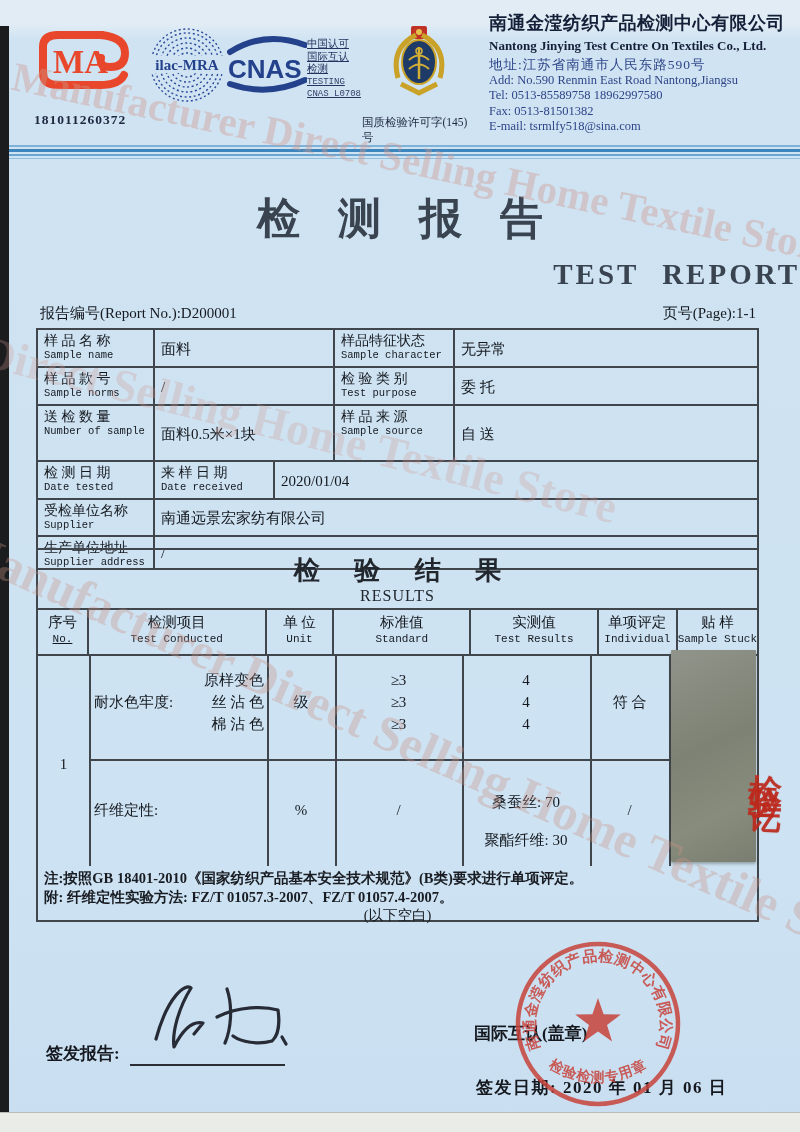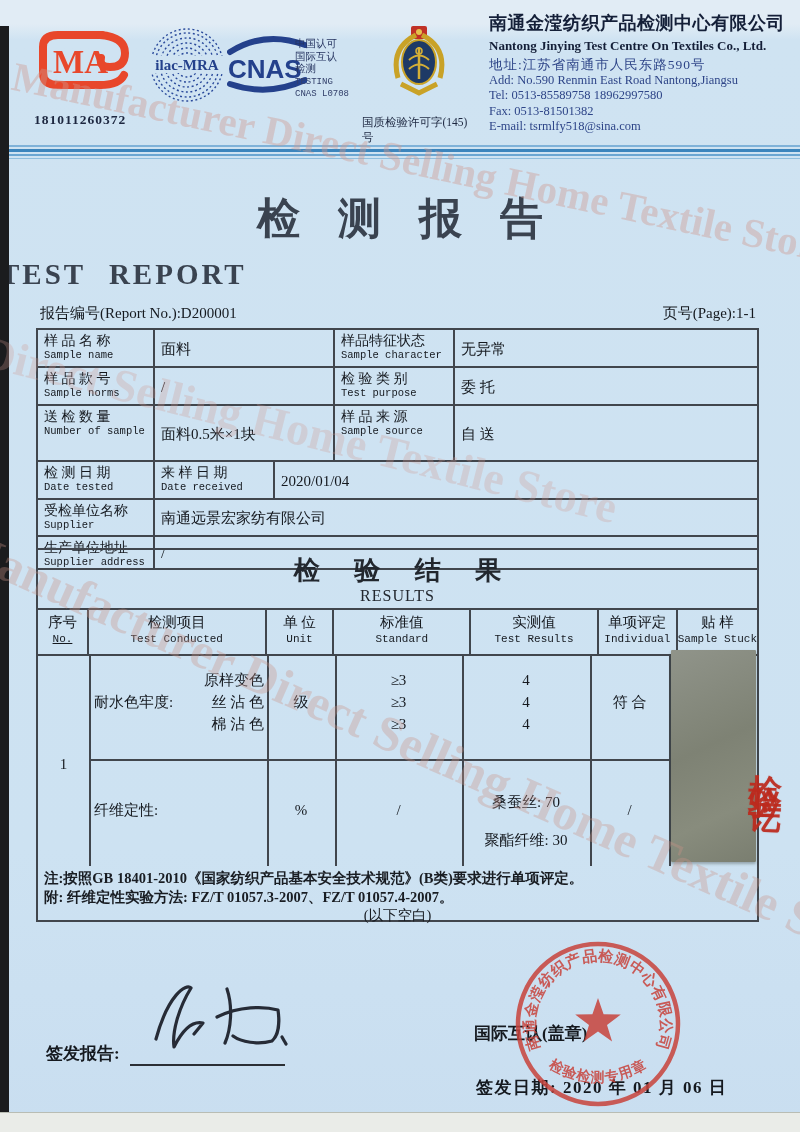--- a/index.html
+++ b/index.html
@@ -17,39 +17,39 @@
         font-family:"Liberation Serif",serif; transform-origin:left top; }
   .wm1 { left:18px; top:52px;  font-size:41px; transform:rotate(12deg); color:rgba(208,152,142,.40); }
   .wm2 { left:-290px; top:255px; font-size:46px; transform:rotate(14deg); color:rgba(208,152,142,.28); }
   .wm3 { left:-30px; top:515px; font-size:50px; transform:rotate(24deg); color:rgba(203,146,136,.34); }
 
   
   .hdr * { z-index:2; }
   .logo { position:absolute; }
   .cma-num { position:absolute; left:34px; top:112px; width:110px; font-size:13.5px; font-weight:bold;
              letter-spacing:1px; color:#1d2740; }
-  .cnas-lines { position:absolute; left:295px; top:38px; width:60px; color:#25335f; }
+  .cnas-lines { position:absolute; left:307px; top:38px; width:60px; color:#25335f;text-decoration:underline; }
   .cnas-lines .cl { font-size:10.5px; line-height:12.5px; }
   .cnas-lines .cl-en { font-family:"Liberation Mono","DejaVu Sans Mono",monospace; font-size:9px; line-height:12px; color:#33406b; }
   .emblem-caption { position:absolute; left:362px; top:115px; width:110px; font-size:11.5px; color:#1d2740; }
   .company { position:absolute; left:489px; top:11px; width:302px; }
   .company .cn { font-size:18px; font-weight:bold; color:#141f38; letter-spacing:.5px; }
   .company .en { font-size:13px; font-weight:bold; color:#141f38; margin-top:3px; }
   .company .line { font-size:12.5px; color:#2e4588; line-height:15.6px; }
   .company .line.first { margin-top:3px; font-size:13.5px; letter-spacing:1px; }
   .seps { position:absolute; left:0; width:800px; z-index:2; }
   .sep1 { top:145px; height:2px; background:#7fb2d9; }
   .sep2 { top:149px; height:3px; background:#3c85bd; }
   .sep3 { top:154px; height:2px; background:#6ba6d2; }
   .sep4 { top:158px; height:1px; background:#90bede; }
 
   
   .title-cn { position:absolute; left:0; top:190px; width:800px; text-align:center; font-size:43px; font-weight:bold;
               color:#3a4350; letter-spacing:38px; padding-left:38px; z-index:2; }
-  .title-en { position:absolute; left:0; top:258px; width:800px; text-align:left; font-size:29px; font-weight:bold;
+  .title-en { position:absolute; left:0; top:258px; width:800px; text-align:right; font-size:29px; font-weight:bold;
               color:#3a4350; letter-spacing:3px; word-spacing:13px; z-index:2; }
   .meta { position:absolute; left:0; top:304px; width:800px; height:22px; font-size:15px; z-index:2; }
   .meta .rn { position:absolute; left:40px; }
   .meta .pn { position:absolute; right:44px; }
 
   
   .info-table { position:absolute; left:36px; top:328px; width:723px; border:2px solid #41464d; z-index:2; background:rgba(255,255,255,0.0); }
   .irow { display:flex; border-bottom:2px solid #41464d; }
   .irow:last-child { border-bottom:none; }
   .icell { border-right:2px solid #41464d; padding:2px 6px 0 6px; overflow:hidden; }

